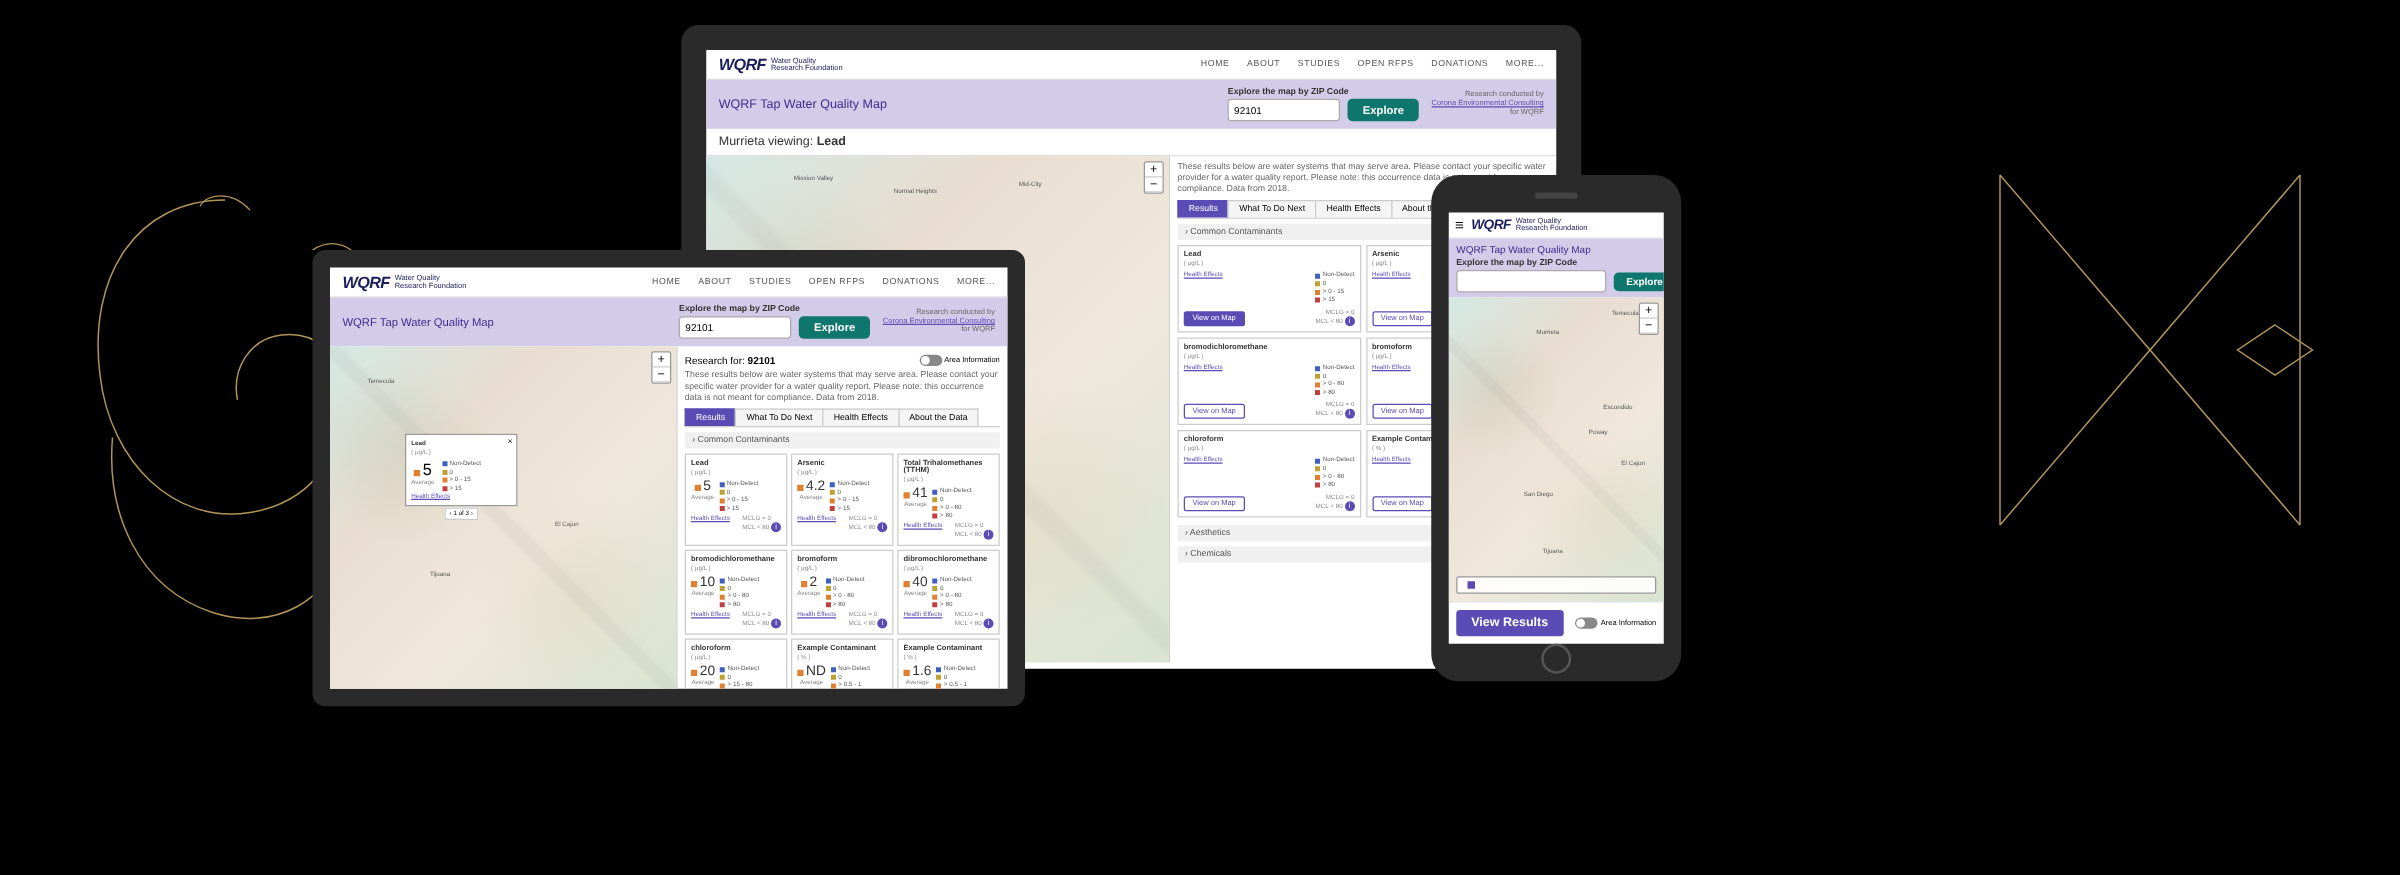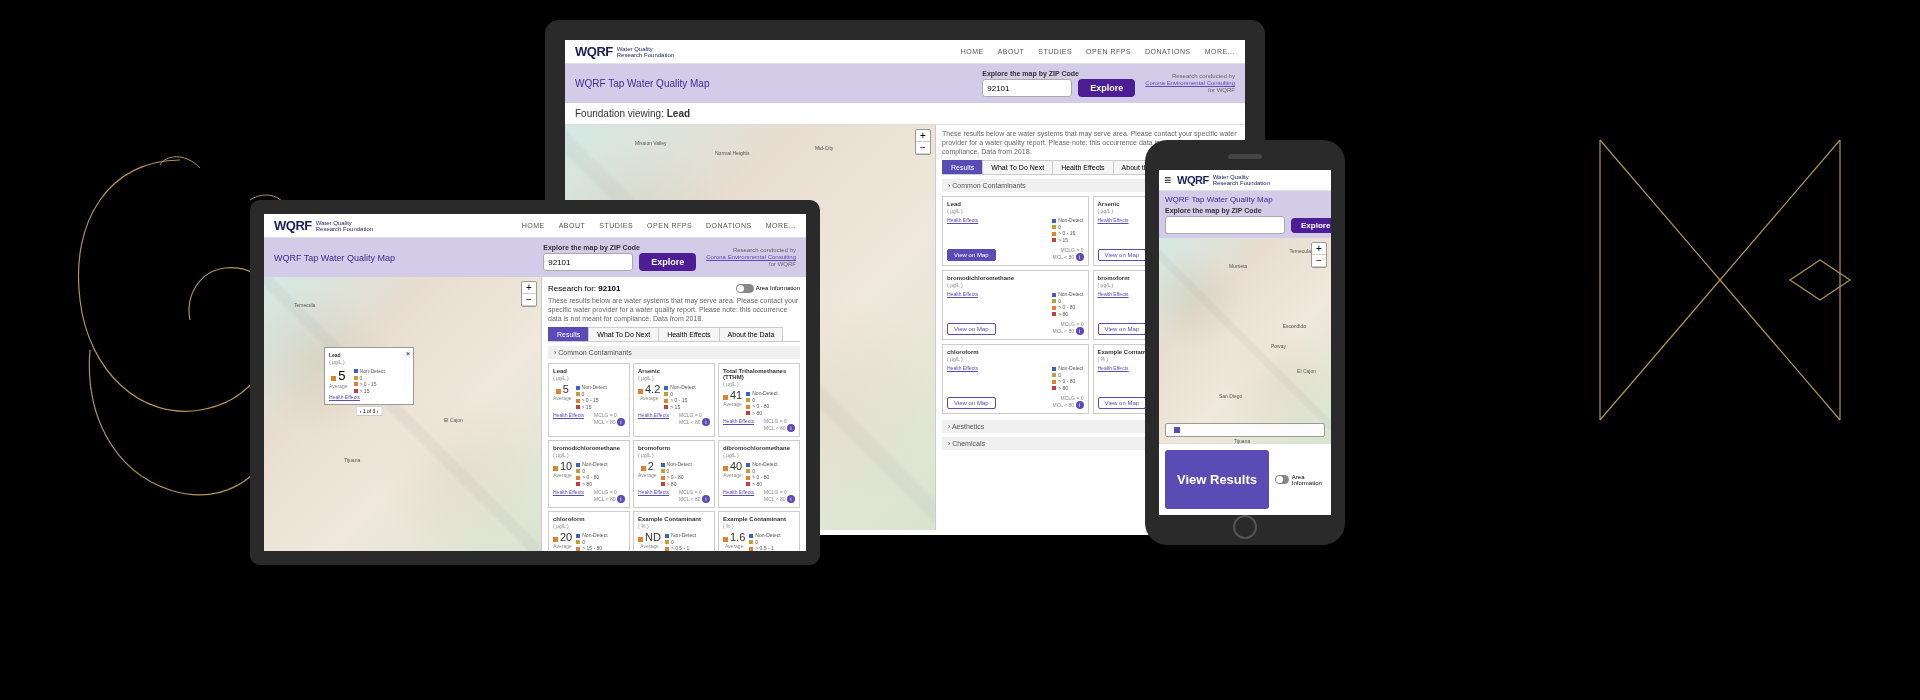--- a/index.html
+++ b/index.html
@@ -89,39 +89,39 @@
 }
 
 
 .app-header {
   display: flex;
   align-items: center;
   padding: 4px 10px;
   border-bottom: 1px solid #e0e0e0;
   font-size: 8px;
 }
-.logo { font-weight: bold; color: #1a1f5c; font-size: 13px; letter-spacing: -0.5px; }
+.logo { font-weight: bold; color: #1a1f5c; font-size: 13px; letter-spacing: -0.5px; font-style: italic; }
 .logo-sub { color: #1a1f5c; font-size: 6px; line-height: 1; margin-left: 4px; }
 .nav { display: flex; gap: 14px; margin-left: auto; }
 .nav-item { font-size: 7px; color: #555; letter-spacing: 0.5px; cursor:pointer; }
 .purple-bar {
   background: #d3cce8;
   padding: 6px 10px;
   display: flex;
   align-items: center;
   gap: 10px;
   font-size: 8px;
 }
 .purple-title { color: #3b2d8f; font-weight: normal; font-size: 10px; flex: 0 0 auto; }
 .zip-group { display:flex; flex-direction:column; gap:2px; margin-left:auto; }
 .zip-label { font-size: 7px; color: #333; font-weight:bold; }
 .zip-row { display:flex; gap:6px; align-items:center; }
 .zip-input { width: 90px; height: 18px; border:1px solid #aaa; border-radius:3px; font-size:8px; padding:0 4px; }
 .explore-btn {
-  background: #4c1d95;
+  background: #0f766e;
   color: #fff;
   border: none;
   padding: 4px 12px;
   border-radius: 4px;
   font-size: 9px;
   font-weight: bold;
   cursor:pointer;
 }
 .research-note { font-size: 6px; color: #666; text-align:right; line-height:1.2; max-width:140px; }
 .research-note a { color: #5b4bb5; text-decoration: underline; }
@@ -200,22 +200,22 @@
 .results-header { font-size:8px; padding:3px 0; }
 
 
 .phone .app-header { padding:3px 5px; }
 .phone .purple-bar { flex-direction:column; align-items:stretch; gap:3px; padding:4px 6px; }
 .phone .zip-group { margin-left:0; }
 .phone .zip-input { flex:1; width:auto; }
 .phone .map-pane { flex:1; }
 .phone-bottom { padding:6px; display:flex; align-items:center; gap:6px; border-top:1px solid #ddd; }
 .view-results-btn {
-  background:#5b4bb5; color:#fff; border:none; padding:22px 12px;
-  border-radius:3px; font-size:13px; font-weight:bold; flex:0 0 auto; cursor:pointer;
+  background:#5b4bb5; color:#fff; border:none; padding:5px 12px;
+  border-radius:3px; font-size:10px; font-weight:bold; flex:0 0 auto; cursor:pointer;
 }
 .area-info { margin-left:auto; font-size:6px; display:flex; align-items:center; gap:3px; }
 .toggle { width:18px; height:9px; background:#888; border-radius:5px; position:relative; }
 .toggle::after { content:""; position:absolute; width:7px; height:7px; background:#fff; border-radius:50%; top:1px; left:1px; }
 .hamburger { font-size:12px; margin-right:6px; cursor:pointer; }
 .map-slider { position:absolute; bottom:6px; left:6px; right:6px; height:14px; background:rgba(255,255,255,0.9); border:1px solid #999; border-radius:2px; }
 .map-slider::after{ content:""; position:absolute; left:8px; top:3px; width:6px; height:6px; background:#5b4bb5; }
 .map-label { position:absolute; font-size:5px; color:#555; white-space:nowrap; }
 </style>
 </head>
@@ -256,21 +256,21 @@
           <button class="explore-btn">Explore</button>
         </div>
       </div>
       <div class="research-note">
         <span>Research conducted by</span><br>
         <a>Corona Environmental Consulting</a><br>
         <span>for WQRF</span>
       </div>
     </div>
     <div class="currently">
-      <span>Foundation viewing:</span> <b>Lead</b>
+      <span>Murrieta viewing:</span> <b>Lead</b>
     </div>
     <div class="main-split">
       <div class="map-pane">
         <div class="map-zoom">
           <span>+</span>
           <span>−</span>
         </div>
         <span class="map-label" style="top:15px;left:70px">Mission Valley</span>
         <span class="map-label" style="top:25px;left:150px">Normal Heights</span>
         <span class="map-label" style="top:20px;left:250px">Mid-City</span>

